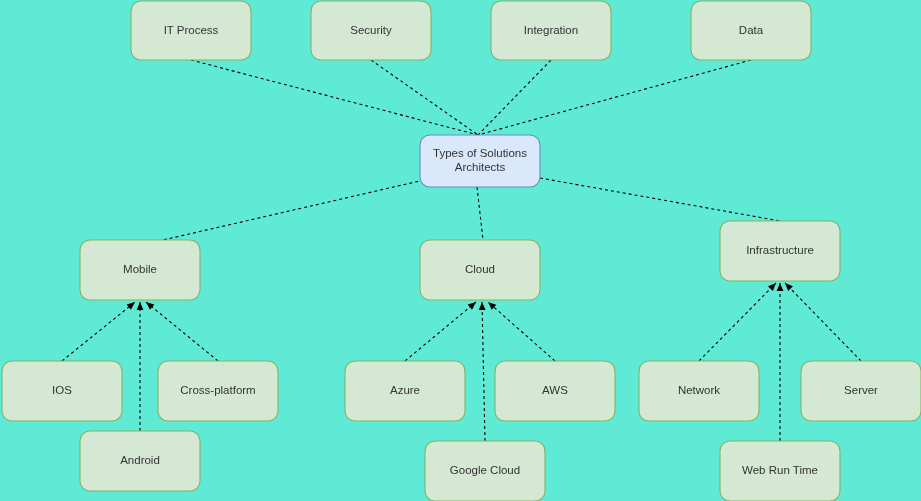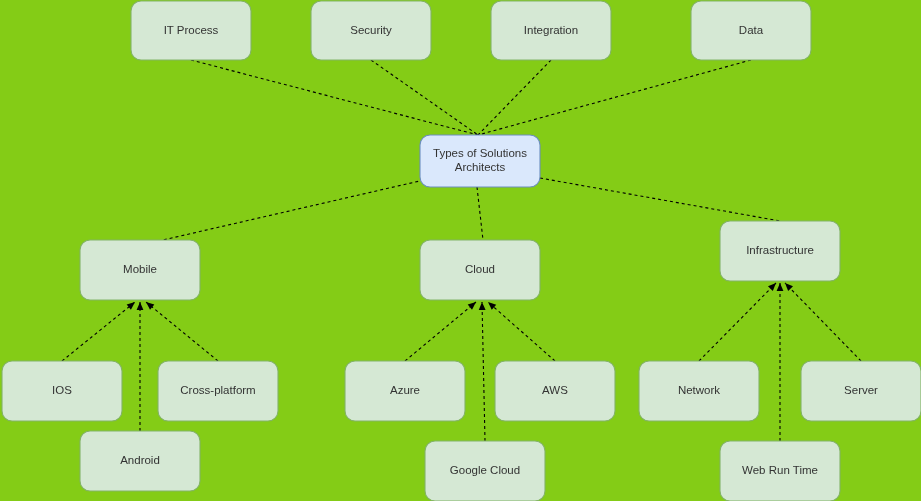--- a/index.html
+++ b/index.html
@@ -7,21 +7,21 @@
     padding: 0;
     background: #ffffff;
   }
   body {
     font-family: "Liberation Sans", sans-serif;
   }
   #diagram-canvas {
     position: relative;
     width: 921px;
     height: 501px;
-    background: #84cc16;
+    background: #5eead4;
     overflow: hidden;
   }
   #diagram-svg {
     position: absolute;
     top: 0;
     left: 0;
     width: 921px;
     height: 501px;
   }
   .node-label {

